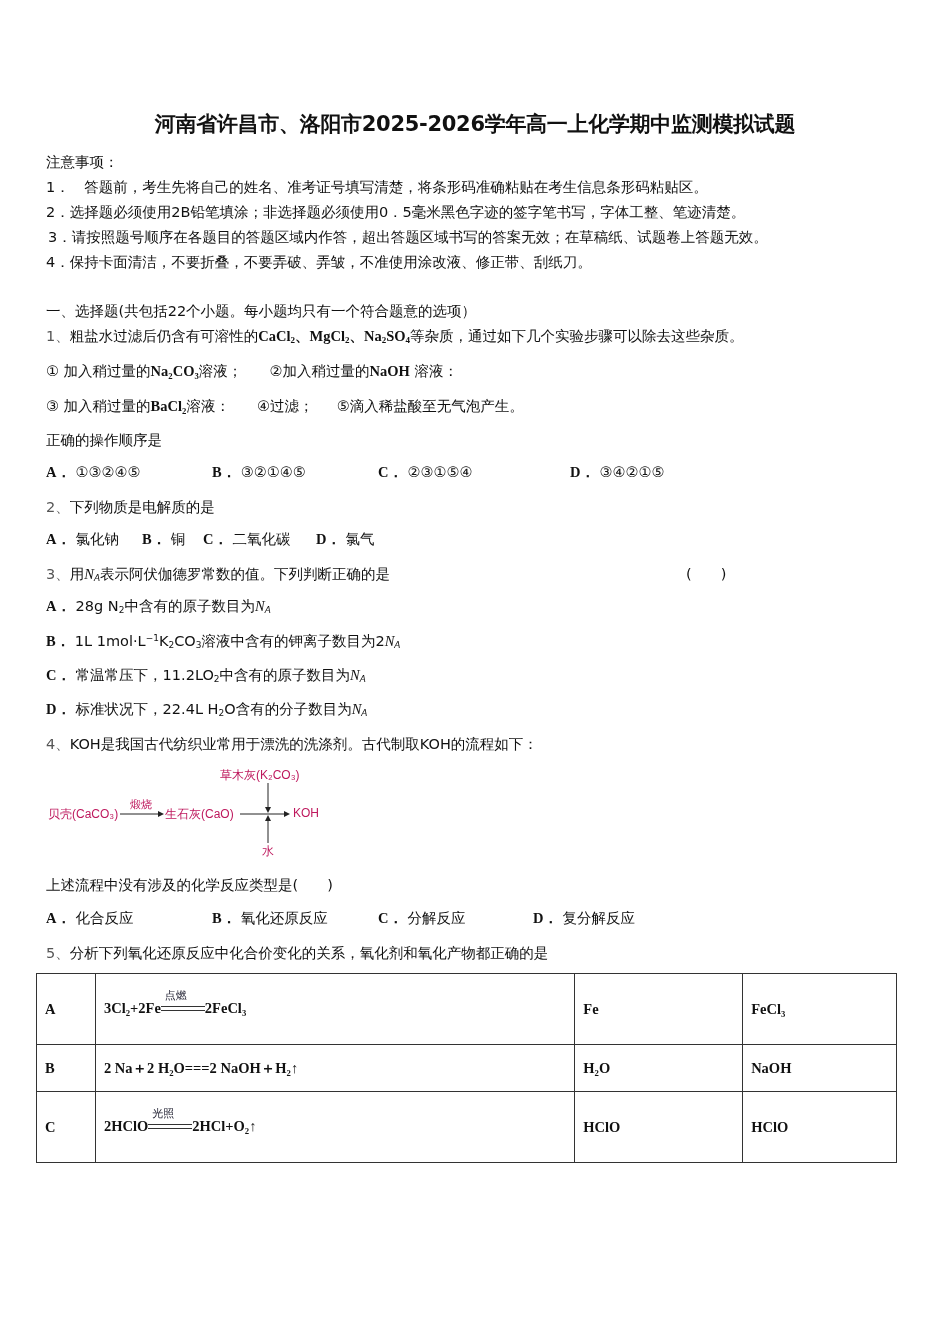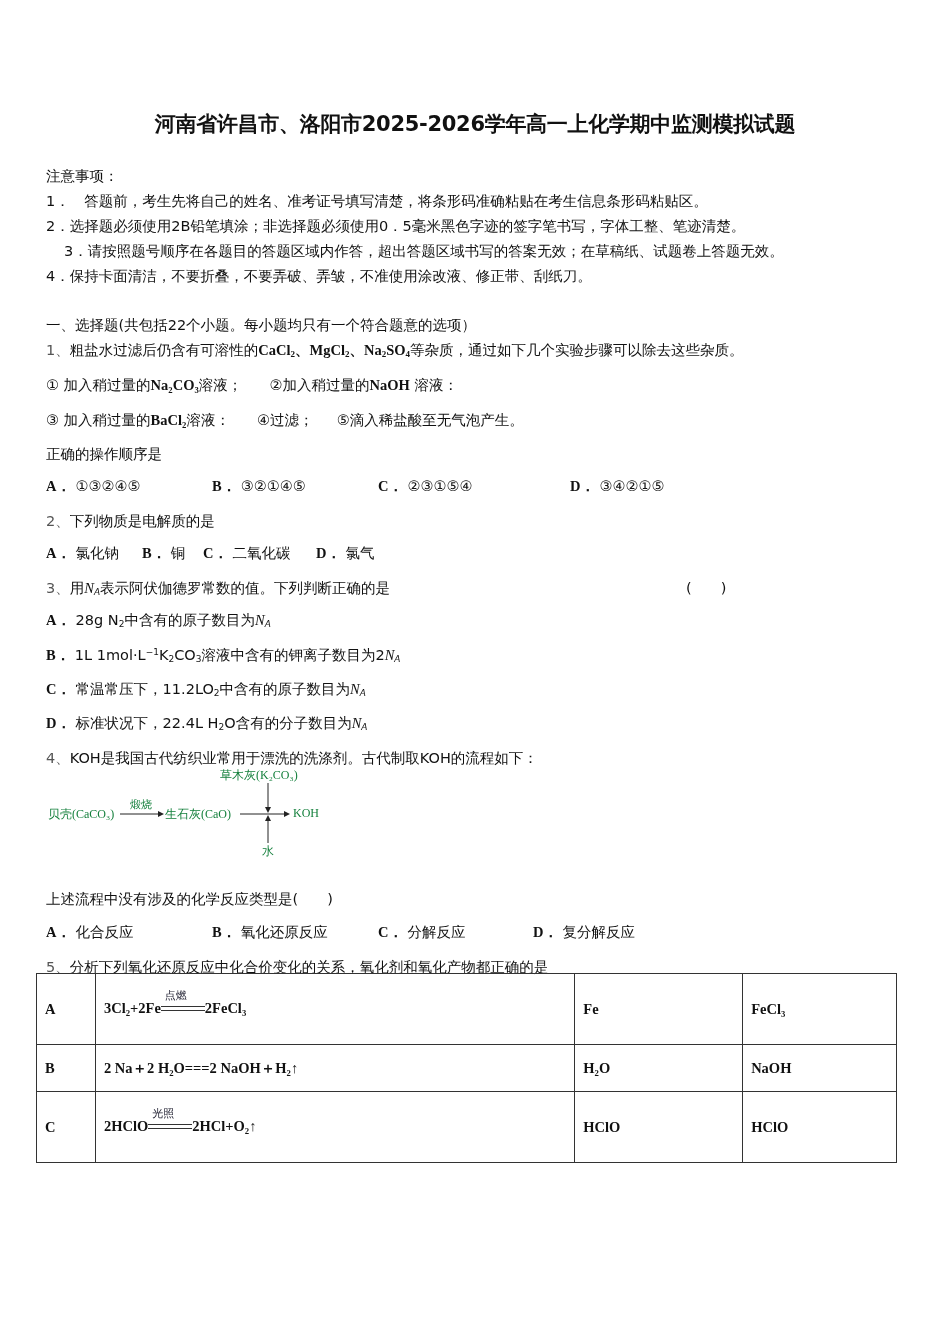--- a/index.html
+++ b/index.html
@@ -3,29 +3,29 @@
 <meta charset="utf-8">
 <style>
   html, body { margin: 0; padding: 0; background: #ffffff; }
   body { width: 950px; height: 1344px; position: relative; overflow: hidden;
          font-family: "DejaVu Serif", "Liberation Serif", serif; color: #111; }
   .abs { position: absolute; white-space: nowrap; }
   .title { left: 0; width: 950px; top: 110px; text-align: center;
            font-family: "DejaVu Sans", "Liberation Sans", sans-serif;
            font-weight: bold; font-size: 21px; letter-spacing: -0.3px; color: #111; }
   .line { font-size: 14.5px; line-height: 20px; }
-  .sans { font-family: "DejaVu Sans", "Liberation Sans", sans-serif; margin-top: 14px; }
+  .sans { font-family: "DejaVu Sans", "Liberation Sans", sans-serif; }
   .opt { position: absolute; font-size: 14.5px; white-space: nowrap; }
   .opt .lbl { font-weight: bold; font-family: "Liberation Serif", serif; }
   .gray { color: #555; }
   sub { font-size: 9px; vertical-align: -2px; }
   sup { font-size: 9px; vertical-align: 5px; }
   
   .flow { position: absolute; left: 40px; top: 763px; width: 300px; height: 100px; font-size: 12px;
-          font-family: Liberation Serif, serif; color: #15803d; }
+          font-family: Liberation Sans, sans-serif; color: #be185d; }
   .flow .t { position: absolute; white-space: nowrap; }
   
   table.rx { position: absolute; left: 36px; top: 973px; width: 861px; border-collapse: collapse;
              font-family: "Liberation Serif", serif; font-size: 14.5px; }
   table.rx td { border: 1.5px solid #333; padding: 0 8px; vertical-align: middle; }
   table.rx tr.h td { height: 46px; font-family: "DejaVu Sans", sans-serif; font-size: 14.5px; }
   table.rx tr.ra td { height: 70px; }
   table.rx tr.rb td { height: 46px; }
   table.rx tr.rc td { height: 70px; }
   .b { font-weight: bold; }
@@ -34,21 +34,21 @@
   .cond .eq { position: absolute; left: 0; right: 0; top: 4px; height: 3px; border-top: 1px solid #333; border-bottom: 1px solid #333; }
 </style>
 </head>
 <body>
 
 <div class="abs title">河南省许昌市、洛阳市2025-2026学年高一上化学期中监测模拟试题</div>
 
 <div class="abs line sans" style="left:46px; top:152px;">注意事项：</div>
 <div class="abs line sans" style="left:46px; top:177px;">1．　答题前，考生先将自己的姓名、准考证号填写清楚，将条形码准确粘贴在考生信息条形码粘贴区。</div>
 <div class="abs line sans" style="left:46px; top:202px;">2．选择题必须使用2B铅笔填涂；非选择题必须使用0．5毫米黑色字迹的签字笔书写，字体工整、笔迹清楚。</div>
-<div class="abs line sans" style="left:64px; top:227px;">3．请按照题号顺序在各题目的答题区域内作答，超出答题区域书写的答案无效；在草稿纸、试题卷上答题无效。</div>
+<div class="abs line sans" style="left:48px; top:227px;">3．请按照题号顺序在各题目的答题区域内作答，超出答题区域书写的答案无效；在草稿纸、试题卷上答题无效。</div>
 <div class="abs line sans" style="left:46px; top:252px;">4．保持卡面清洁，不要折叠，不要弄破、弄皱，不准使用涂改液、修正带、刮纸刀。</div>
 
 <div class="abs line sans" style="left:46px; top:301px;">一、选择题(共包括22个小题。每小题均只有一个符合题意的选项）</div>
 
 <div class="abs line sans" style="left:46px; top:326px;">
   <span class="gray">1、</span><span>粗盐水过滤后仍含有可溶性的</span><span class="b" style="font-family:'Liberation Serif',serif;"><span>CaCl</span><sub>2</sub>、<span>MgCl</span><sub>2</sub>、<span>Na</span><sub>2</sub><span>SO</span><sub>4</sub></span><span>等杂质，通过如下几个实验步骤可以除去这些杂质。</span>
 </div>
 <div class="abs line sans" style="left:46px; top:361px;text-align:center;">
   <span>① 加入稍过量的</span><span class="b" style="font-family:'Liberation Serif',serif;">Na₂CO₃</span><span>溶液；</span>
   <span style="display:inline-block;width:18px;"></span>

